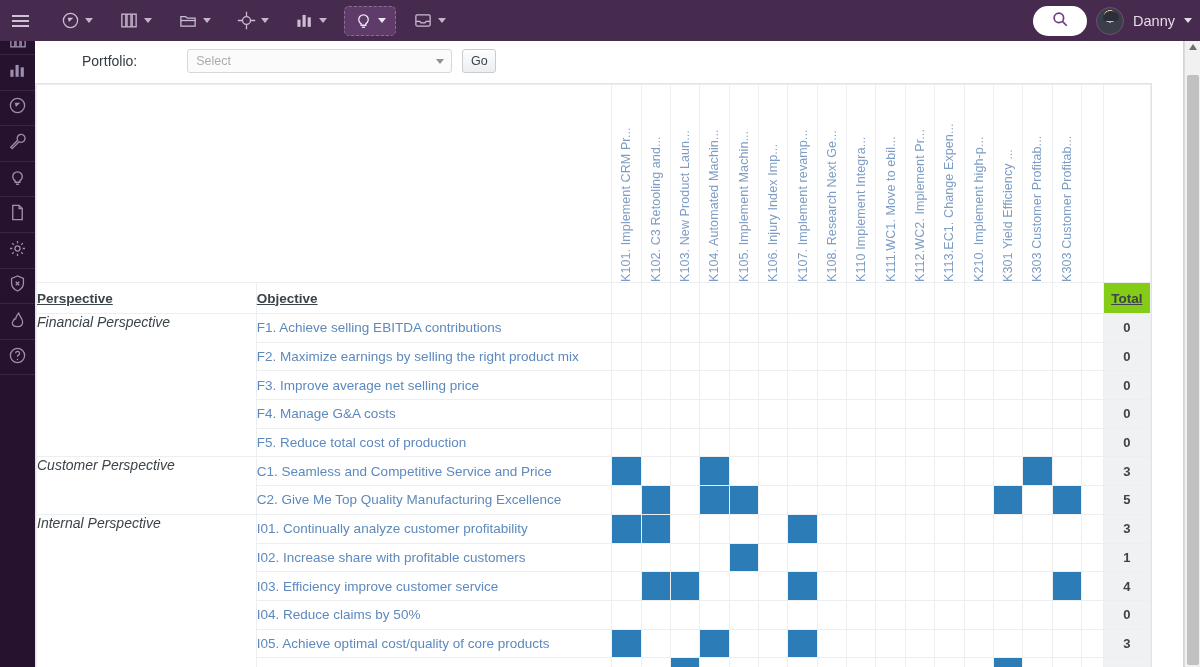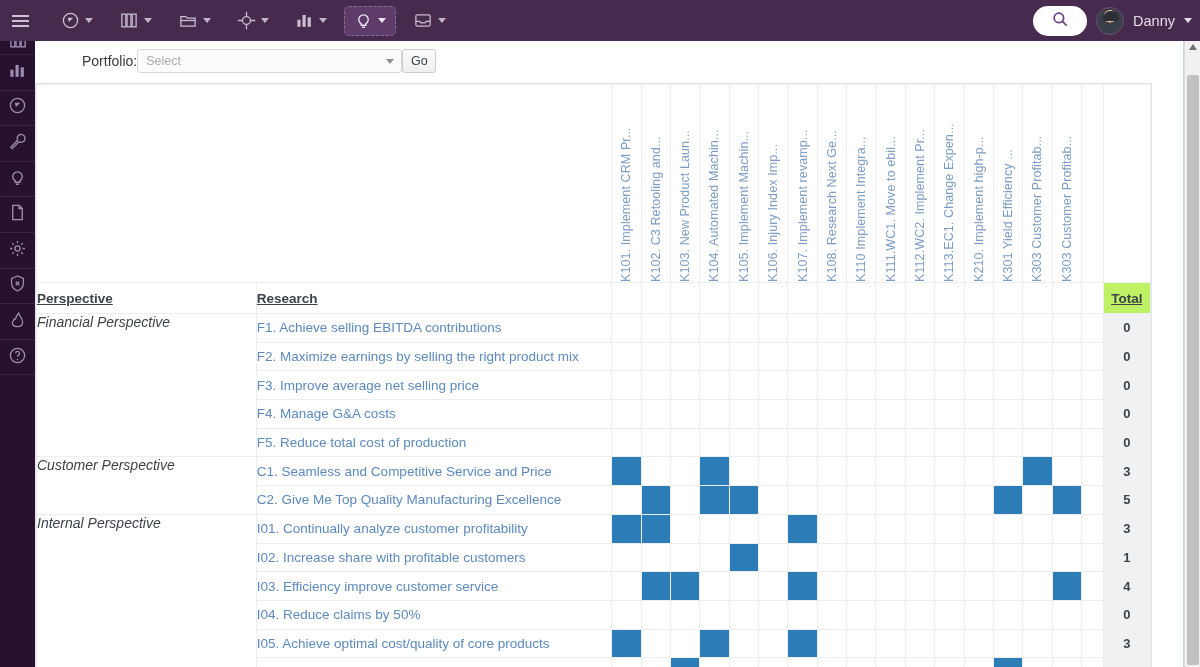--- a/index.html
+++ b/index.html
@@ -90,24 +90,24 @@
 
   
   .main {
     position: absolute; left: 35px; top: 41px;
     width: 1165px; height: 626px;
     background: #ffffff;
     overflow: hidden;
   }
   .toolbar-row {
     height: 39px; display: flex; align-items: center;
-    padding-left: 47px; gap: 0;
+    padding-left: 47px; gap: 10px;
   }
   .lbl-portfolio { font-size: 14px; color: #333a40; }
-  .sel-wrap { position: relative; }
+  .sel-wrap { position: relative; margin-left: 40px; }
   .sel-box {
     width: 265px; height: 24px;
     border: 1px solid #d5d7da; border-radius: 3px;
     background: #fbfbfb;
     font-size: 12.5px; color: #a9adb2;
     display: flex; align-items: center; padding: 0 8px;
     cursor: pointer;
   }
   .sel-arrow {
     position: absolute; right: 8px; top: 10px;
@@ -161,21 +161,21 @@
 
   .hrow td, .hrow th {
     height: 31px; background: #fff;
     font-size: 13.5px; font-weight: bold; color: #3c4349;
     padding: 0 0 0 12px; text-align: left;
     border-top: 1px solid #dfe2e5;
     border-bottom: 1px solid #dfe2e5;
     text-decoration: underline;
   }
   .hrow .tot-h {
-    text-align: center; padding: 0; background: #bef264;
+    text-align: center; padding: 0; background: #84cc16;
   }
 
   .drow td { height: 28.7px; }
   .cell-persp {
     font-size: 14px; color: #3c4349; padding-left: 12px;
     vertical-align: top; padding-top: 6px; font-style: italic;
   }
   .cell-obj {
     font-size: 13.5px; color: #5d89bd; padding-left: 12px;
     cursor: pointer; white-space: nowrap; overflow: hidden;
@@ -495,21 +495,21 @@
             <span class="rot">K303 Customer Profitab...</span>
           </td>
           <td class="vhead">
             <span class="rot">K303 Customer Profitab...</span>
           </td>
           <td class="vhead gapcell"></td>
           <td class="vhead vhead-blank"></td>
         </tr>
         <tr class="hrow">
           <td>Perspective</td>
-          <td>Research</td>
+          <td>Objective</td>
           <td></td>
           <td></td>
           <td></td>
           <td></td>
           <td></td>
           <td></td>
           <td></td>
           <td></td>
           <td></td>
           <td></td>

